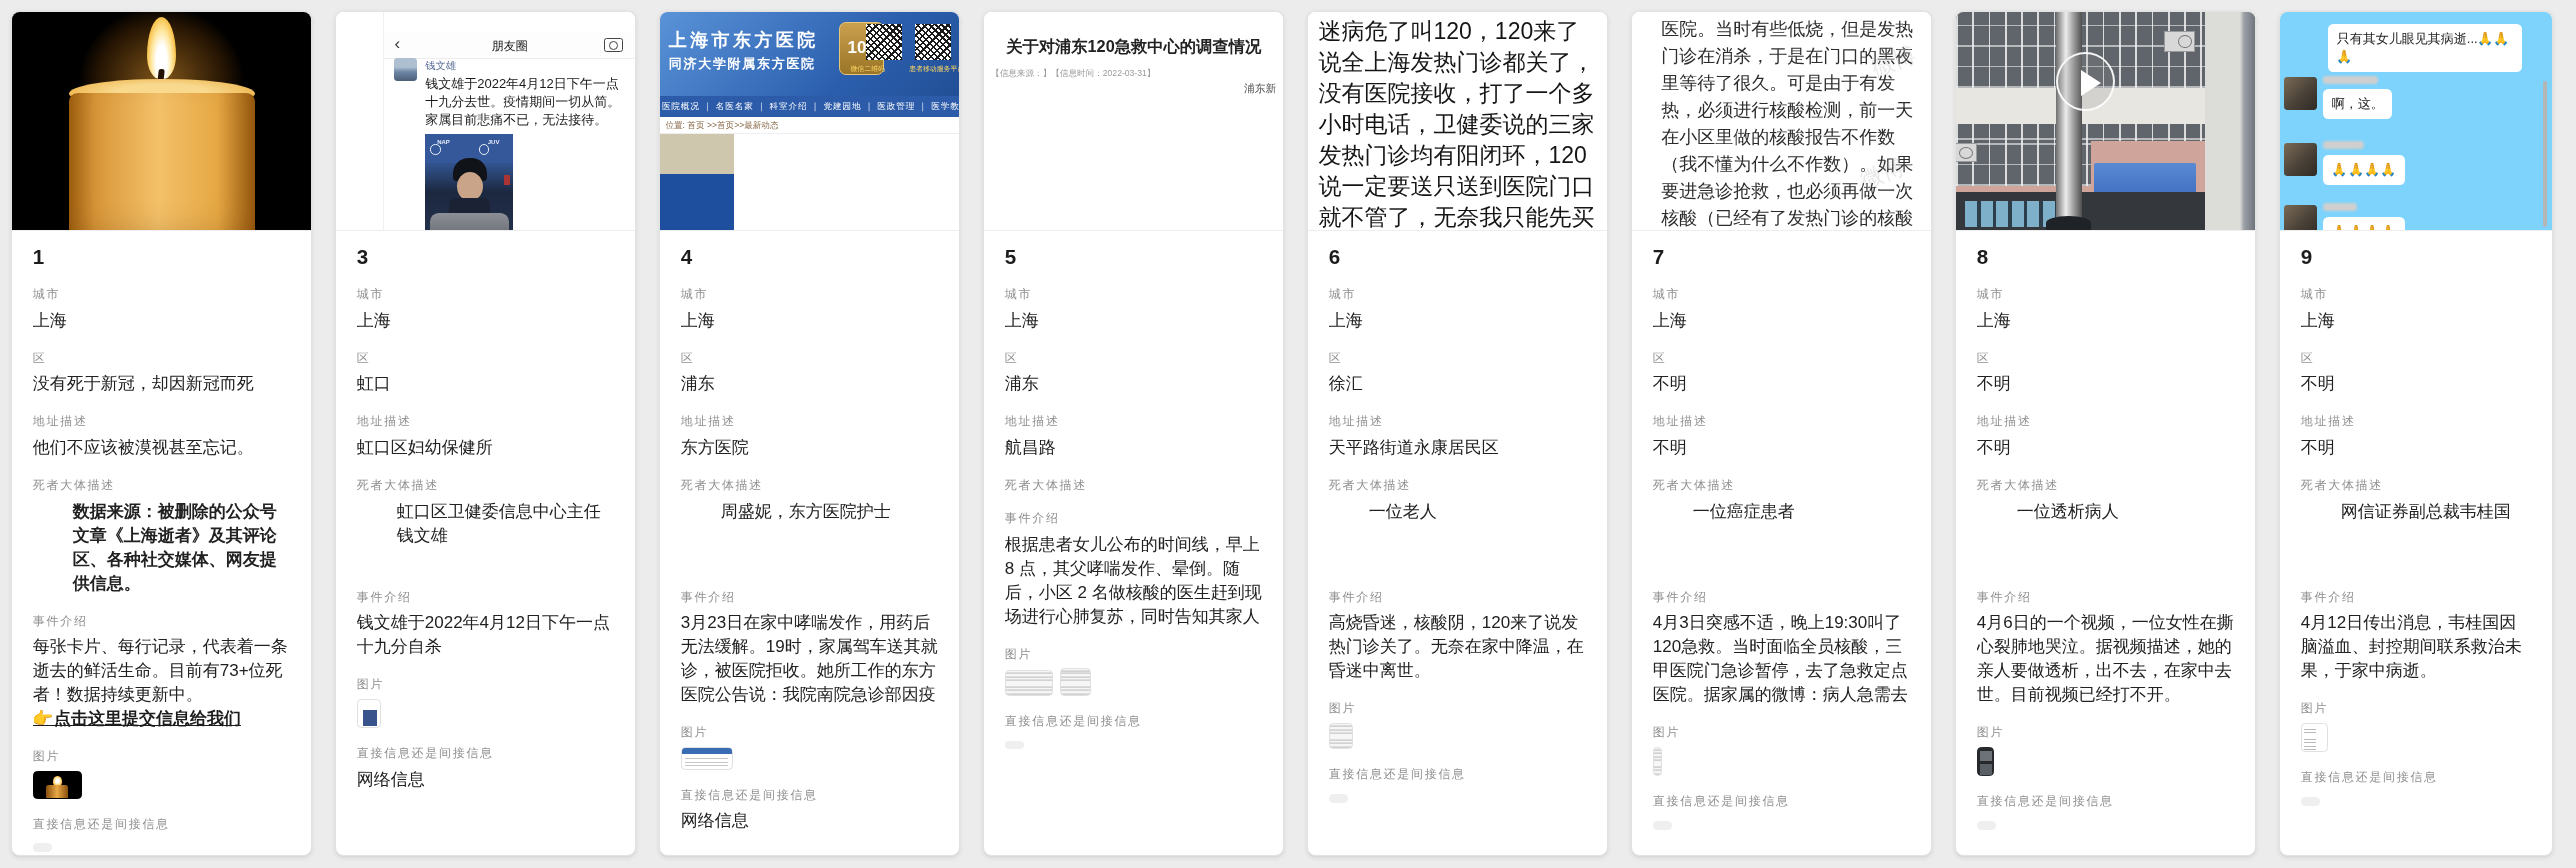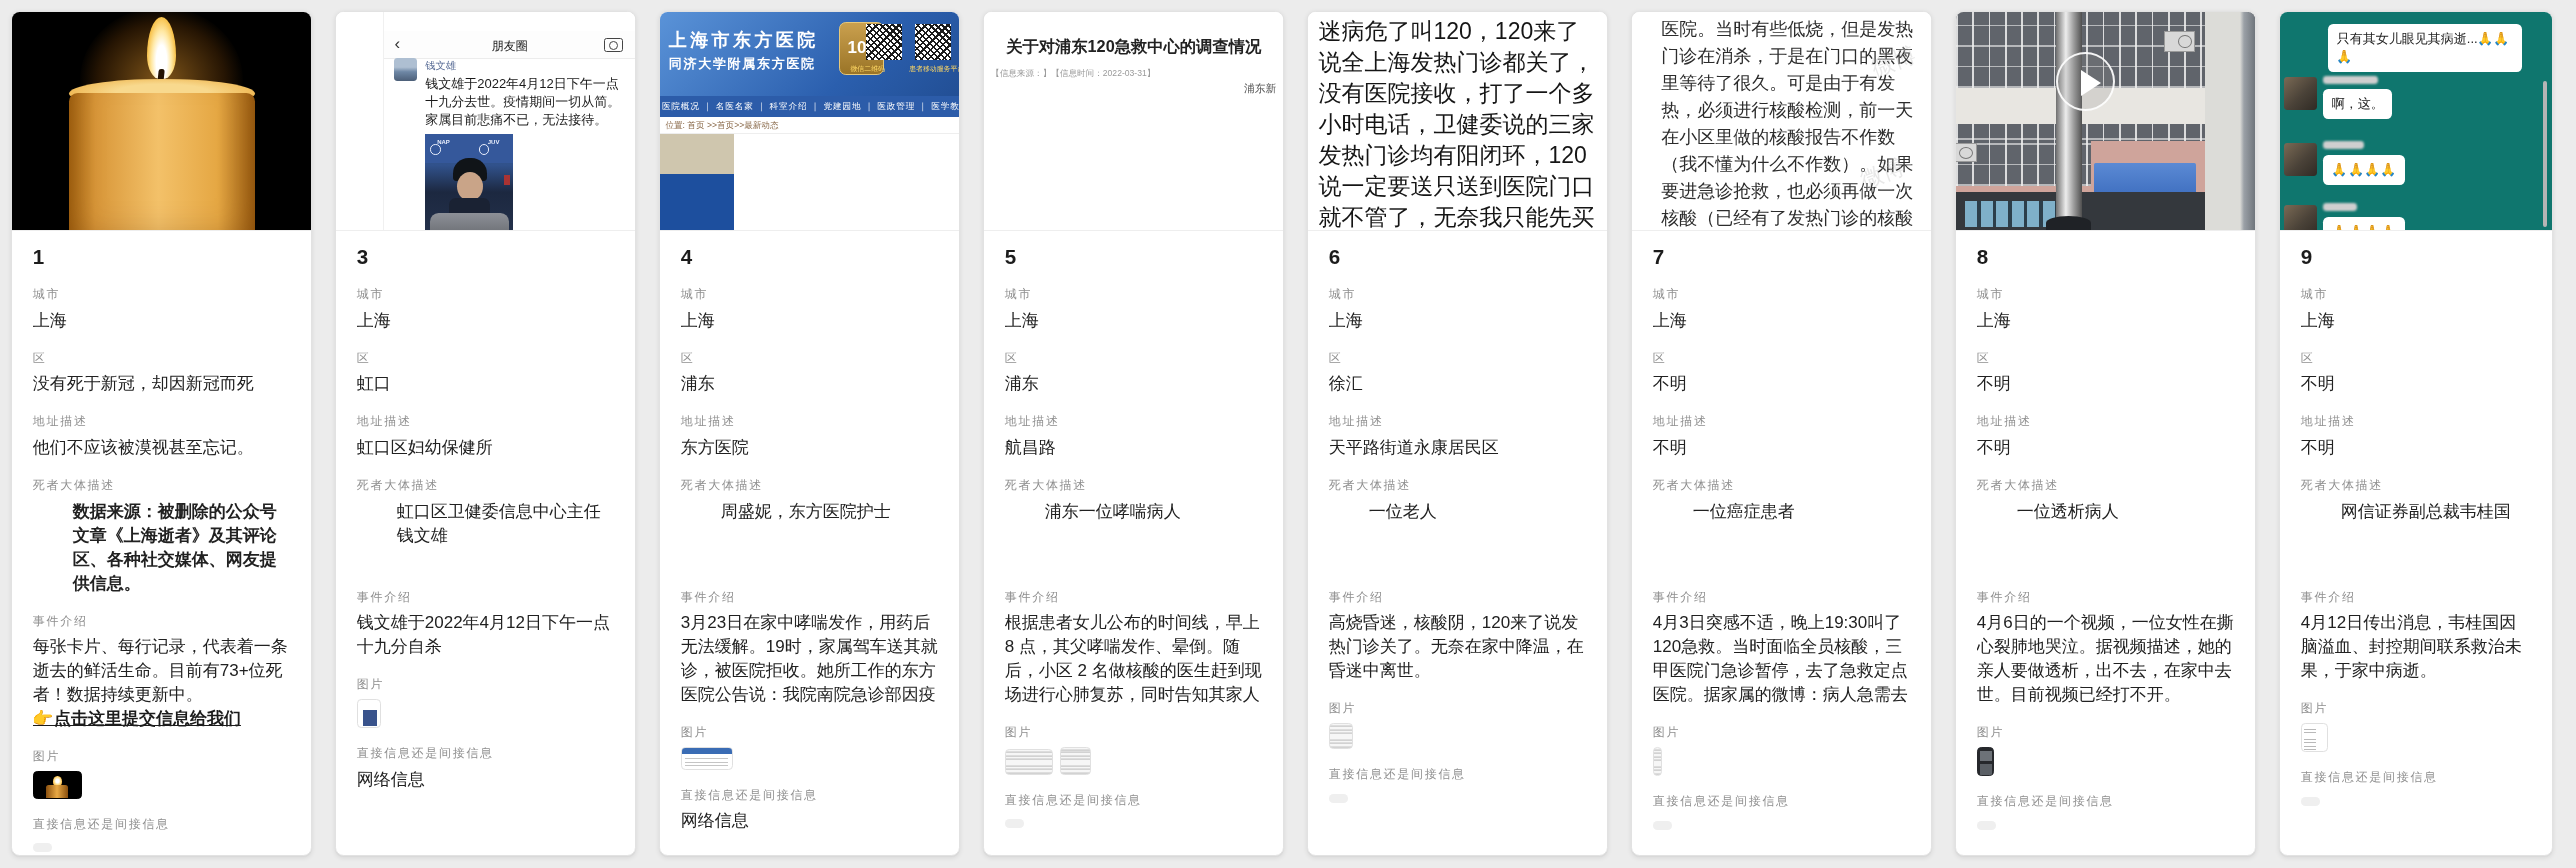--- a/index.html
+++ b/index.html
@@ -105,21 +105,21 @@
   .v-pole { position:absolute; top:0; bottom:0; width:26px; background:linear-gradient(90deg,#6f6f6f,#ededed 38%,#9d9d9d 68%,#4f4f4f); }
   .v-polebase { position:absolute; bottom:0; width:45px; height:13.8px; border-radius:50% 50% 0 0; background:#1f2226; }
   .v-pillar { position:absolute; top:0; bottom:0; right:0; width:50px; background:linear-gradient(90deg,#dcdcd8 0 70%,#9aa0a6 78%,#6f757c); }
   .v-ac { position:absolute; background:#d8d8d8; border:0.9px solid #9a9a9a; }
   .v-ac:after { content:""; position:absolute; right:2.6px; top:2.6px; bottom:2.6px; width:12px; border:1.7px solid #777; border-radius:50%; }
   .play { position:absolute; width:59px; height:59px; border:2.6px solid rgba(255,255,255,.92); border-radius:50%;
           background:rgba(140,140,140,.22); }
   .play:after { content:""; position:absolute; left:22.4px; top:15.5px; border-left:20.6px solid #fff; border-top:13px solid transparent; border-bottom:13px solid transparent; }
 
   
-  .chat { background:#0f766e; }
+  .chat { background:#7dd3fc; }
   .bubble { position:absolute; background:#fff; border-radius:5.2px; padding:6px 8.6px; font-size:13px; line-height:18px; color:#222; }
   .c-avatar { position:absolute; left:3.4px; width:33px; height:33px; border-radius:3.4px;
               background:linear-gradient(135deg,#7a6a55,#4a4238 55%,#2f2a24); }
   .blur-bar { position:absolute; height:7.7px; border-radius:3.4px; background:#cfcfcf; filter:blur(1.3px); }
   .c-scroll { position:absolute; right:5.2px; width:4.3px; border-radius:2.6px; background:#b5b5b5; }
 
   
   .th { border-radius:4.3px; border:0.9px solid #e0e0e0; background:#f6f6f6; position:relative; overflow:hidden; }
   .th-lines { background-image:repeating-linear-gradient(0deg,#b9b9b9 0 0.9px,transparent 0.9px 3.4px); background-position:0 2.6px; }
   .th1 { width:49px; height:27.5px; background:#000; border-color:#000; }
@@ -331,21 +331,20 @@
       <div class="field">
           <div class="flabel">区</div>
         <div class="fvalue">浦东</div>
         </div>
       <div class="field">
           <div class="flabel">地址描述</div>
         <div class="fvalue">航昌路</div>
         </div>
       <div class="field">
           <div class="flabel">死者大体描述</div>
-        <div class="fvalue min3">浦东一位哮喘病人</div>
         </div>
       <div class="field">
           <div class="flabel">事件介绍</div>
         <div class="fvalue clamp4">根据患者女儿公布的时间线，早上 8 点，其父哮喘发作、晕倒。随后，小区 2 名做核酸的医生赶到现场进行心肺复苏，同时告知其家人需要 AED。...</div>
         </div>
       <div class="field">
           <div class="flabel">图片</div>
         <div class="thumbs">
           <div class="th th-lines" style="width:48px;height:26px;"></div>
           <div class="th th-lines" style="width:31px;height:27.5px;"></div>

